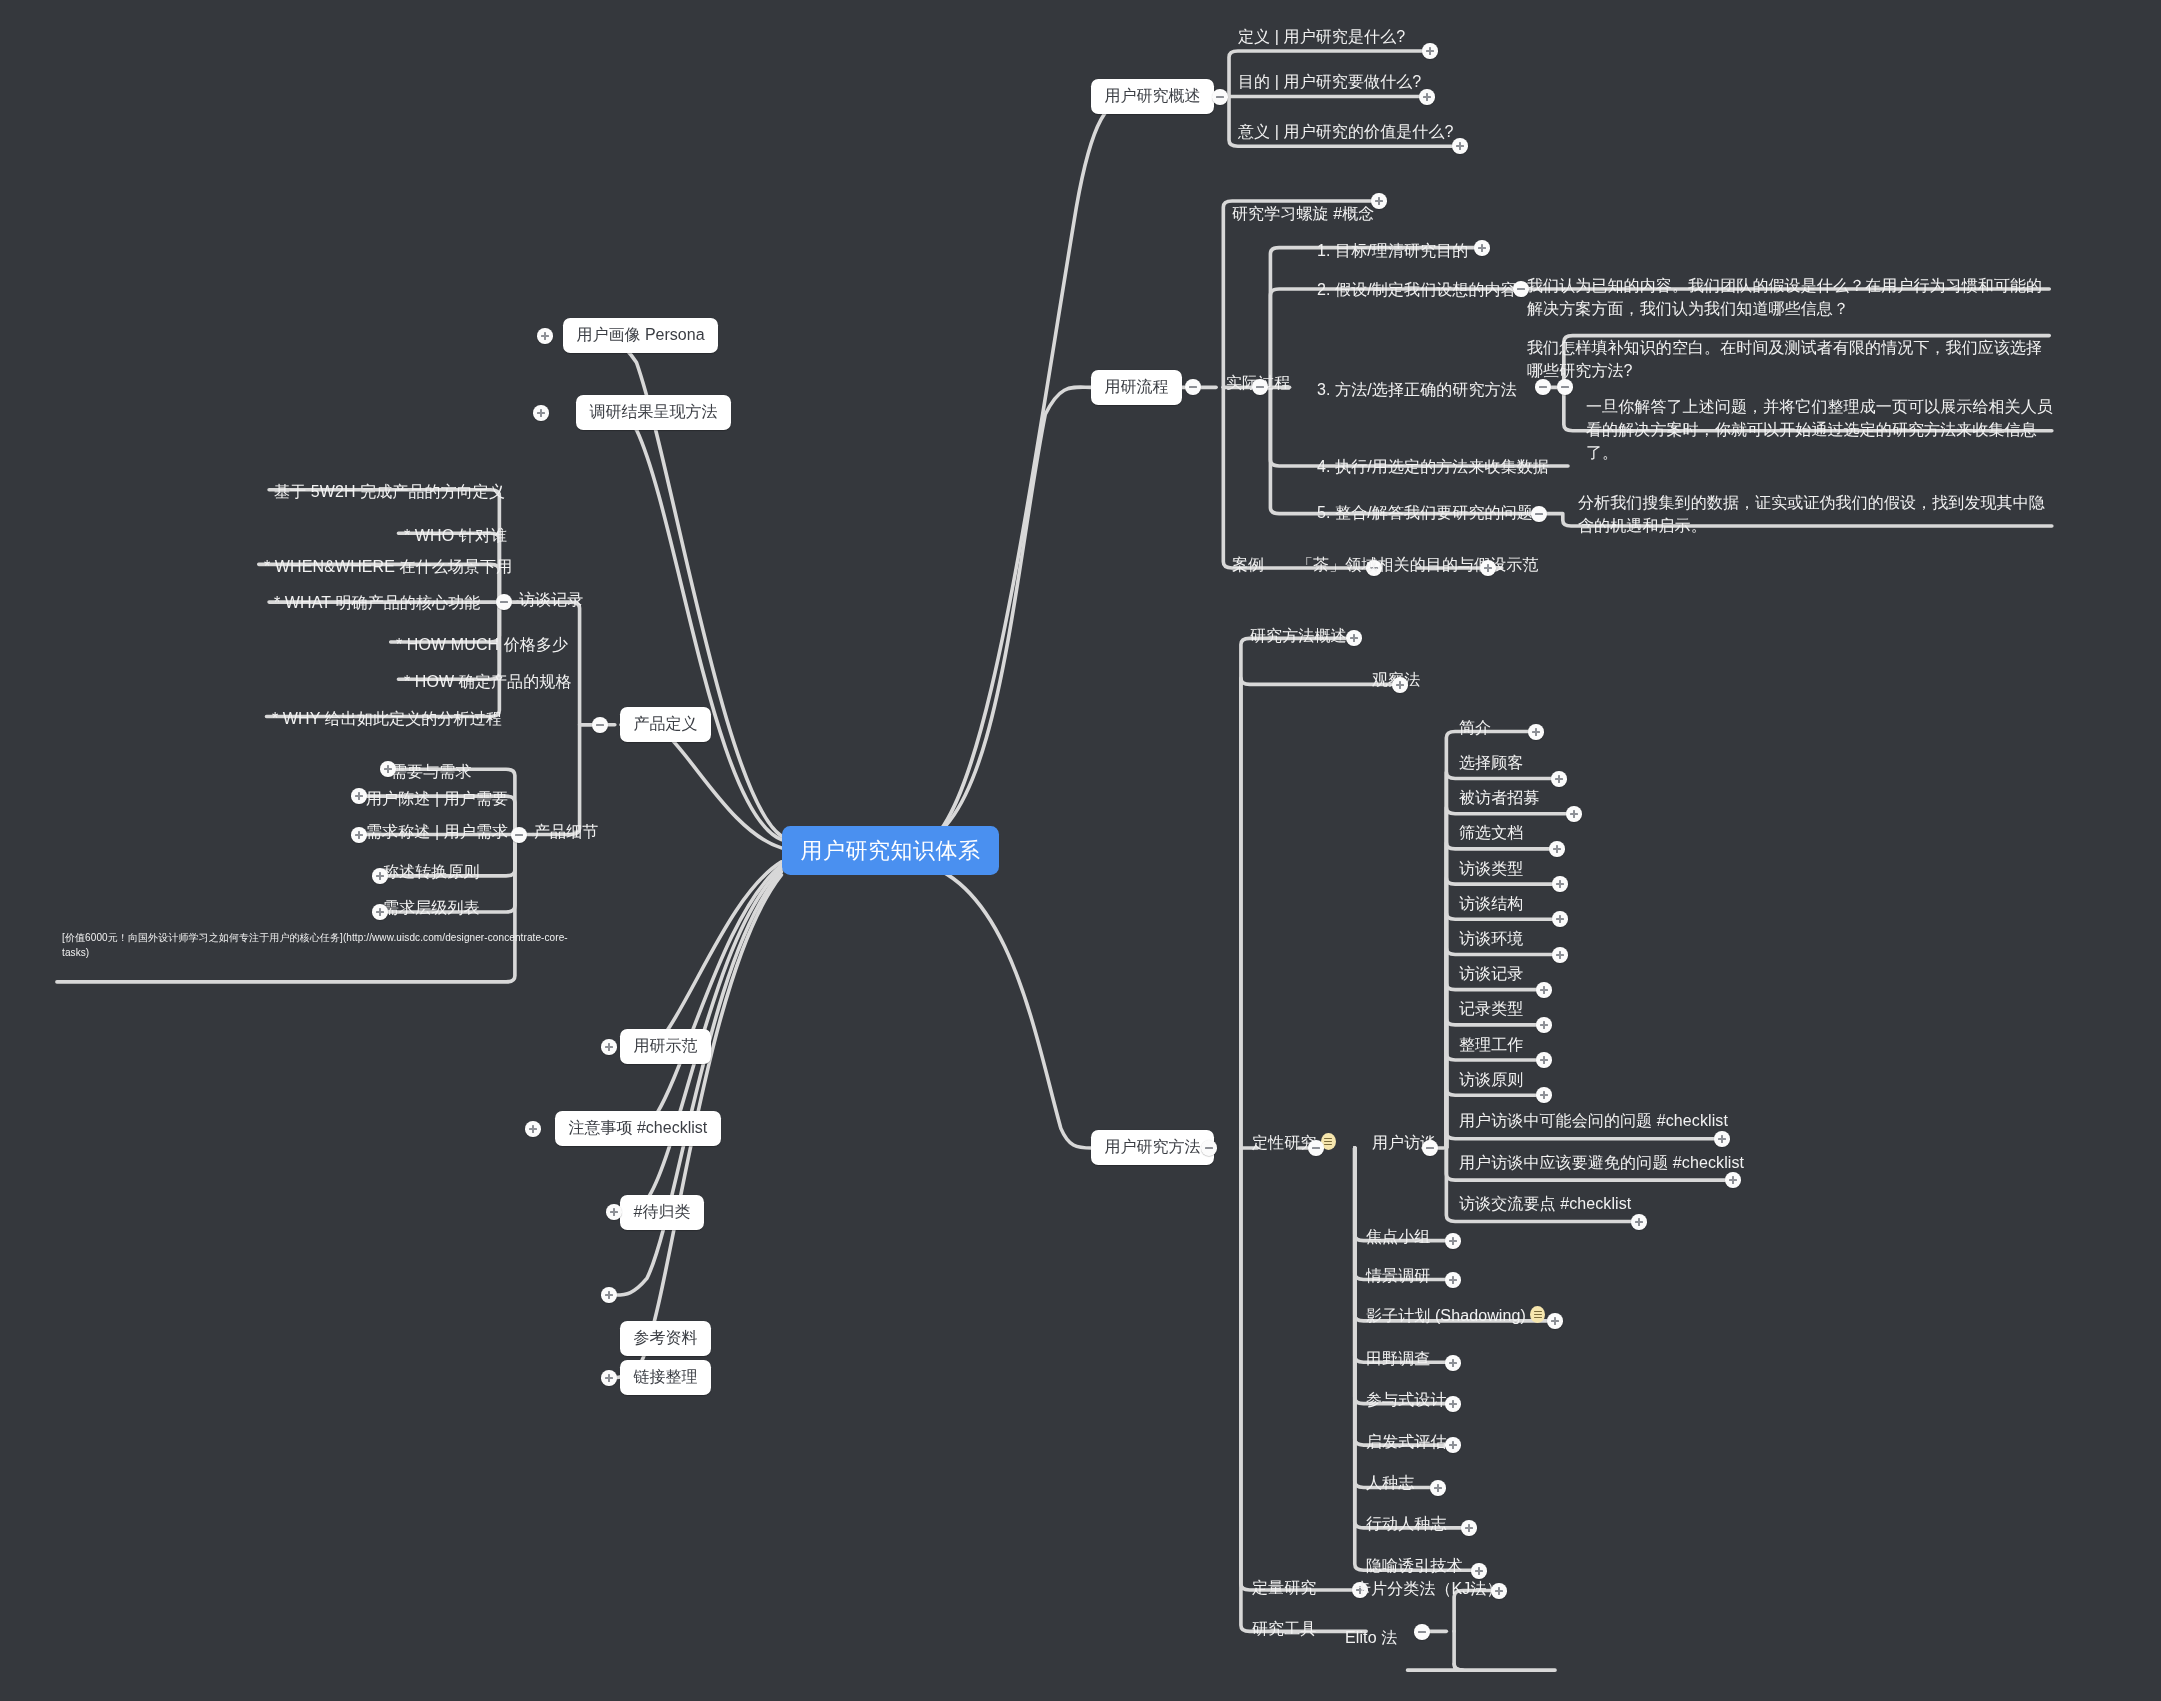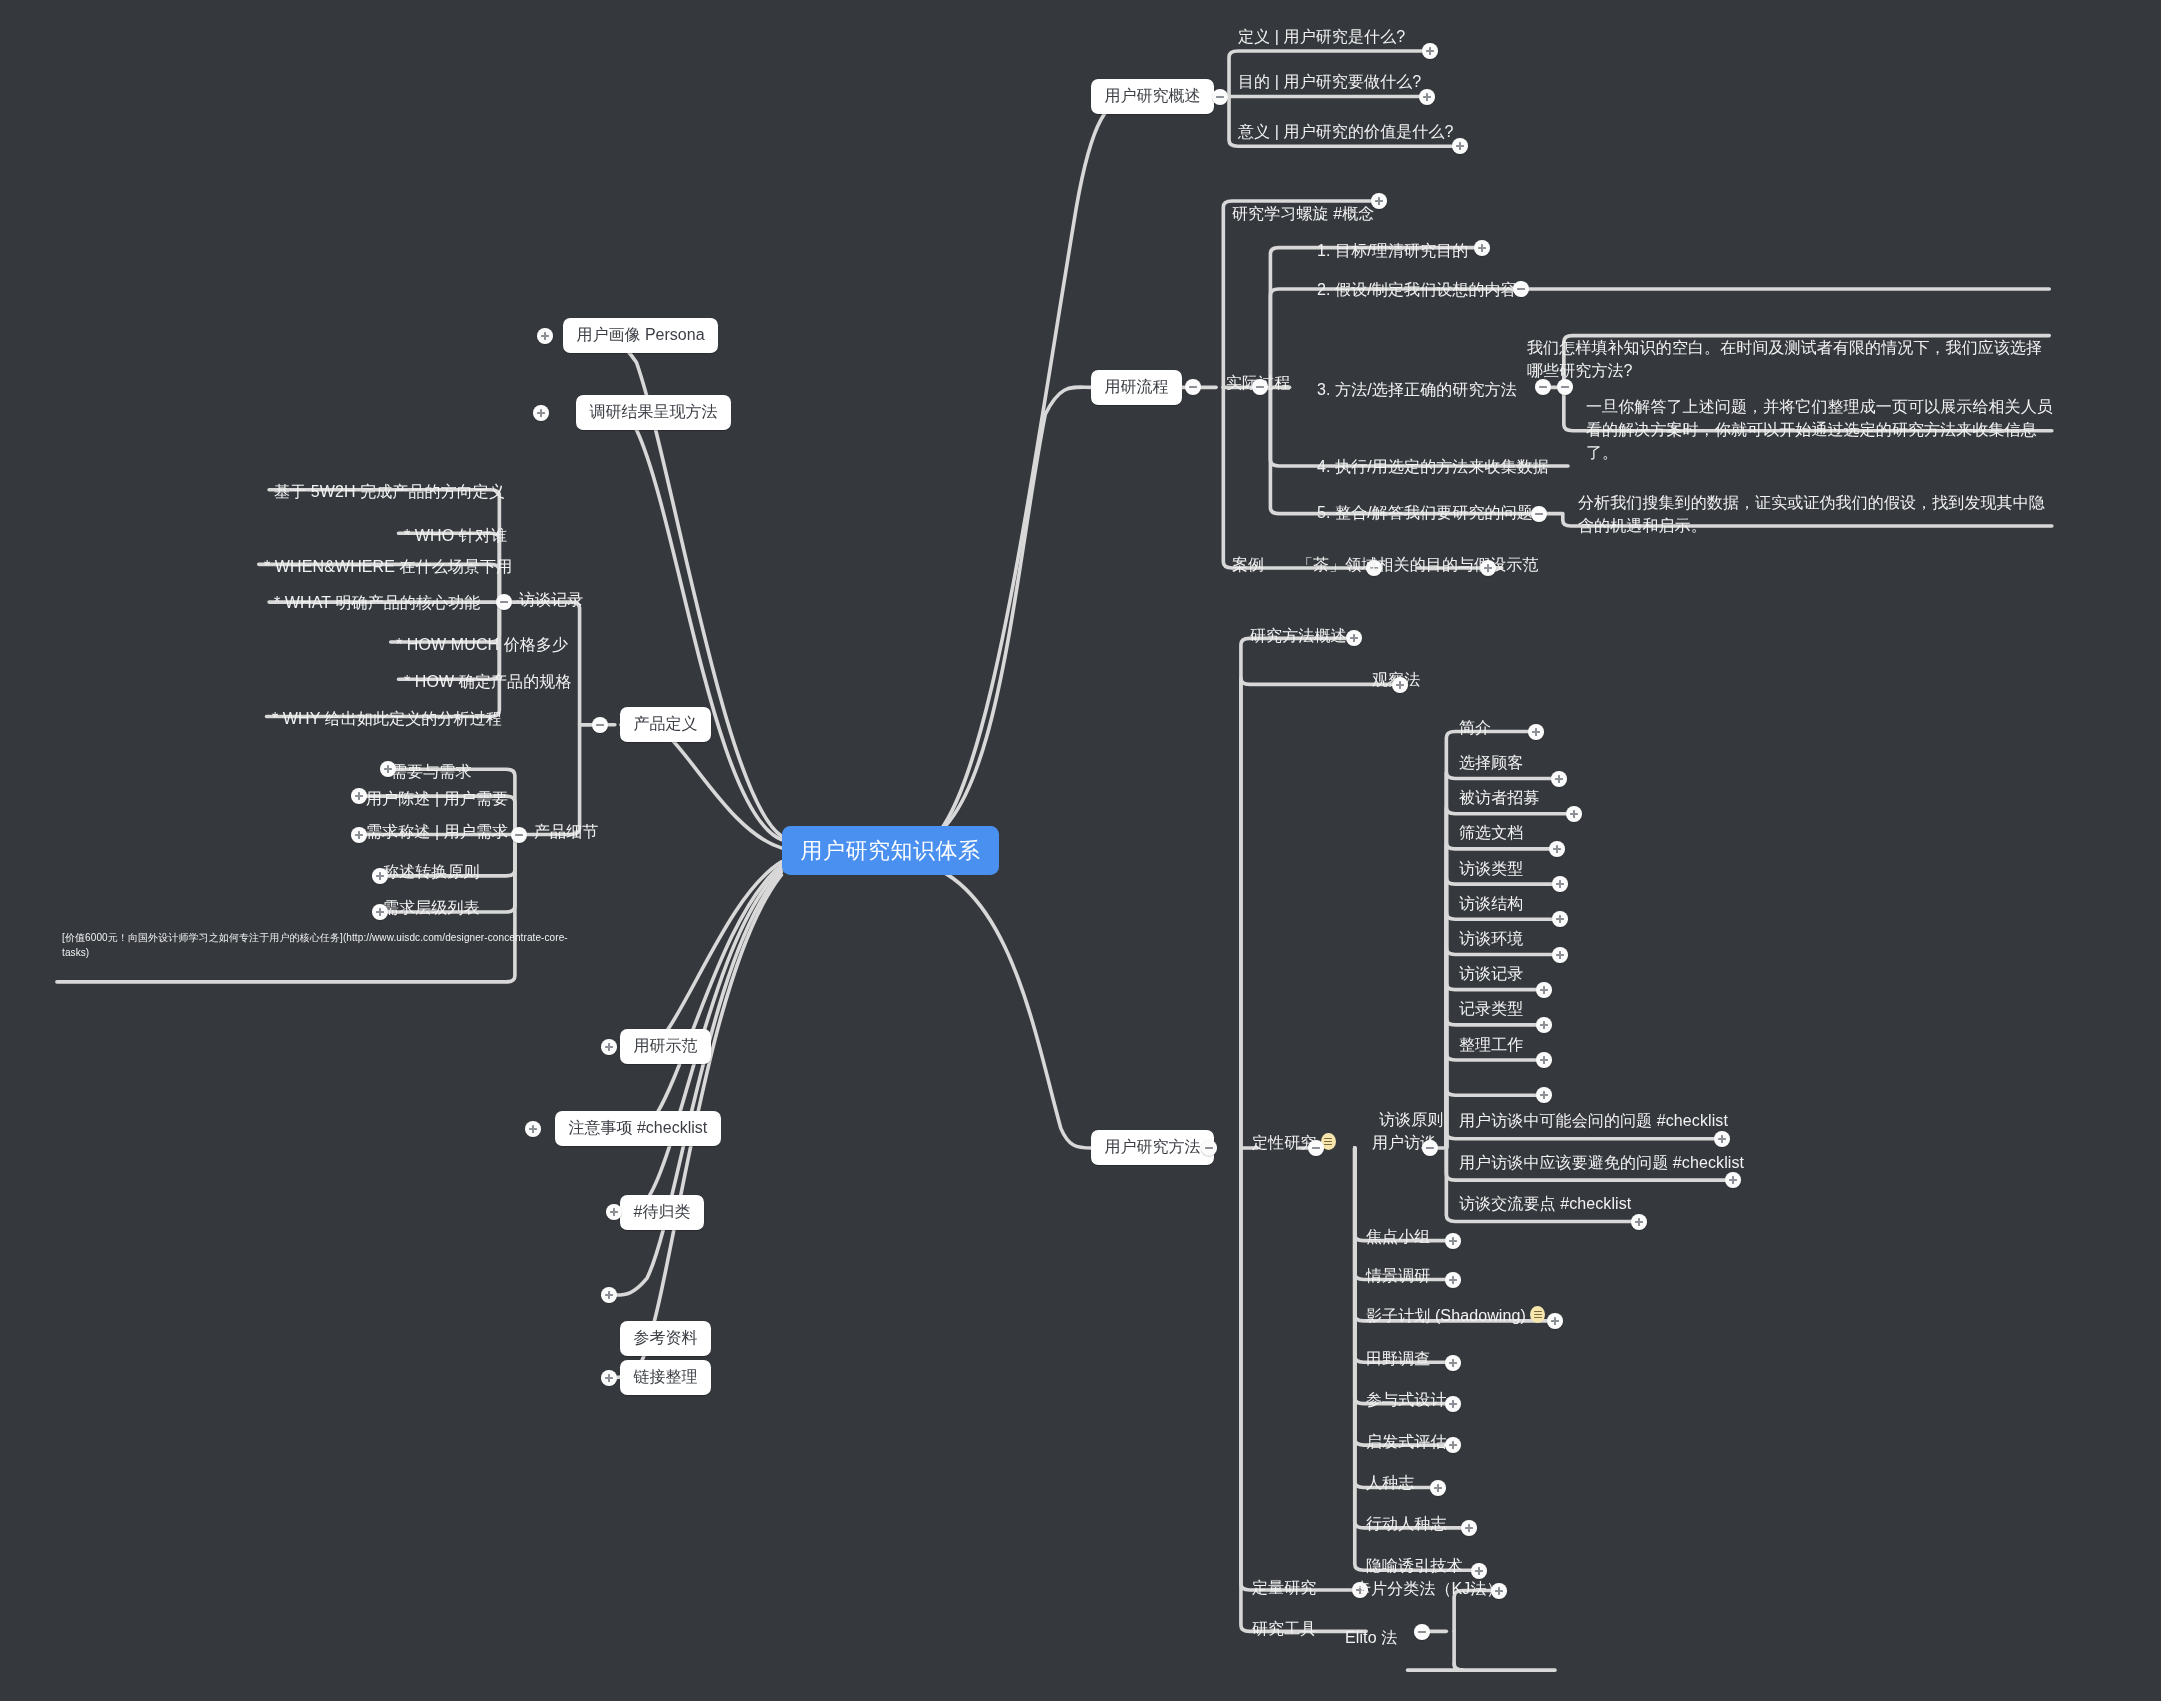--- a/index.html
+++ b/index.html
@@ -239,20 +239,21 @@
   <div class="tg plus" style="left:1371px; top:193px;"></div>
 
   <div class="n" style="left:1226px; top:371px;">实际过程</div>
   <div class="tg" style="left:1252px; top:379px;"></div>
 
   <div class="n" style="left:1317px; top:239px;">1. 目标/理清研究目的</div>
   <div class="tg plus" style="left:1474px; top:240px;"></div>
 
   <div class="n" style="left:1317px; top:278px;">2. 假设/制定我们设想的内容</div>
   <div class="tg" style="left:1513px; top:281px;"></div>
+  <div class="n wrap" style="left:1527px; top:274px; width:523px;">我们认为已知的内容。我们团队的假设是什么？在用户行为习惯和可能的解决方案方面，我们认为我们知道哪些信息？</div>
 
   <div class="n wrap" style="left:1527px; top:336px; width:523px;">我们怎样填补知识的空白。在时间及测试者有限的情况下，我们应该选择哪些研究方法?</div>
 
   <div class="n" style="left:1317px; top:378px;">3. 方法/选择正确的研究方法</div>
   <div class="tg" style="left:1535px; top:379px;"></div>
   <div class="tg" style="left:1557px; top:379px;"></div>
   <div class="n wrap" style="left:1578px; top:395px; width:481px;margin-left:8px;">一旦你解答了上述问题，并将它们整理成一页可以展示给相关人员看的解决方案时，你就可以开始通过选定的研究方法来收集信息了。</div>
 
   <div class="n" style="left:1317px; top:455px;">4. 执行/用选定的方法来收集数据</div>
 
@@ -305,21 +306,21 @@
 
   <div class="n" style="left:1459px; top:962px;">访谈记录</div>
   <div class="tg plus" style="left:1536px; top:982px;"></div>
 
   <div class="n" style="left:1459px; top:997px;">记录类型</div>
   <div class="tg plus" style="left:1536px; top:1017px;"></div>
 
   <div class="n" style="left:1459px; top:1033px;">整理工作</div>
   <div class="tg plus" style="left:1536px; top:1052px;"></div>
 
-  <div class="n" style="left:1379px; top:1068px;margin-top:40px;">访谈原则</div>
+  <div class="n" style="left:1459px; top:1068px;">访谈原则</div>
   <div class="tg plus" style="left:1536px; top:1087px;"></div>
 
   <div class="n" style="left:1459px; top:1109px;">用户访谈中可能会问的问题 #checklist</div>
   <div class="tg plus" style="left:1714px; top:1131px;"></div>
 
   <div class="n" style="left:1459px; top:1151px;">用户访谈中应该要避免的问题 #checklist</div>
   <div class="tg plus" style="left:1725px; top:1172px;"></div>
 
   <div class="n" style="left:1459px; top:1192px;">访谈交流要点 #checklist</div>
   <div class="tg plus" style="left:1631px; top:1214px;"></div>

